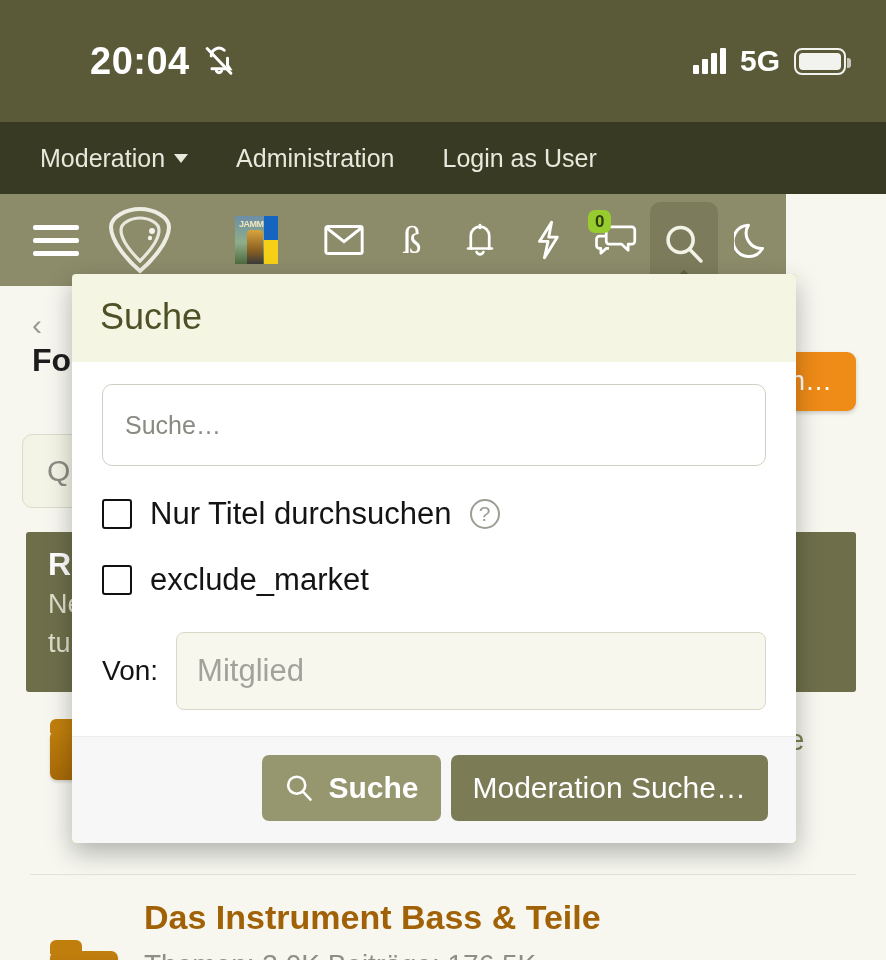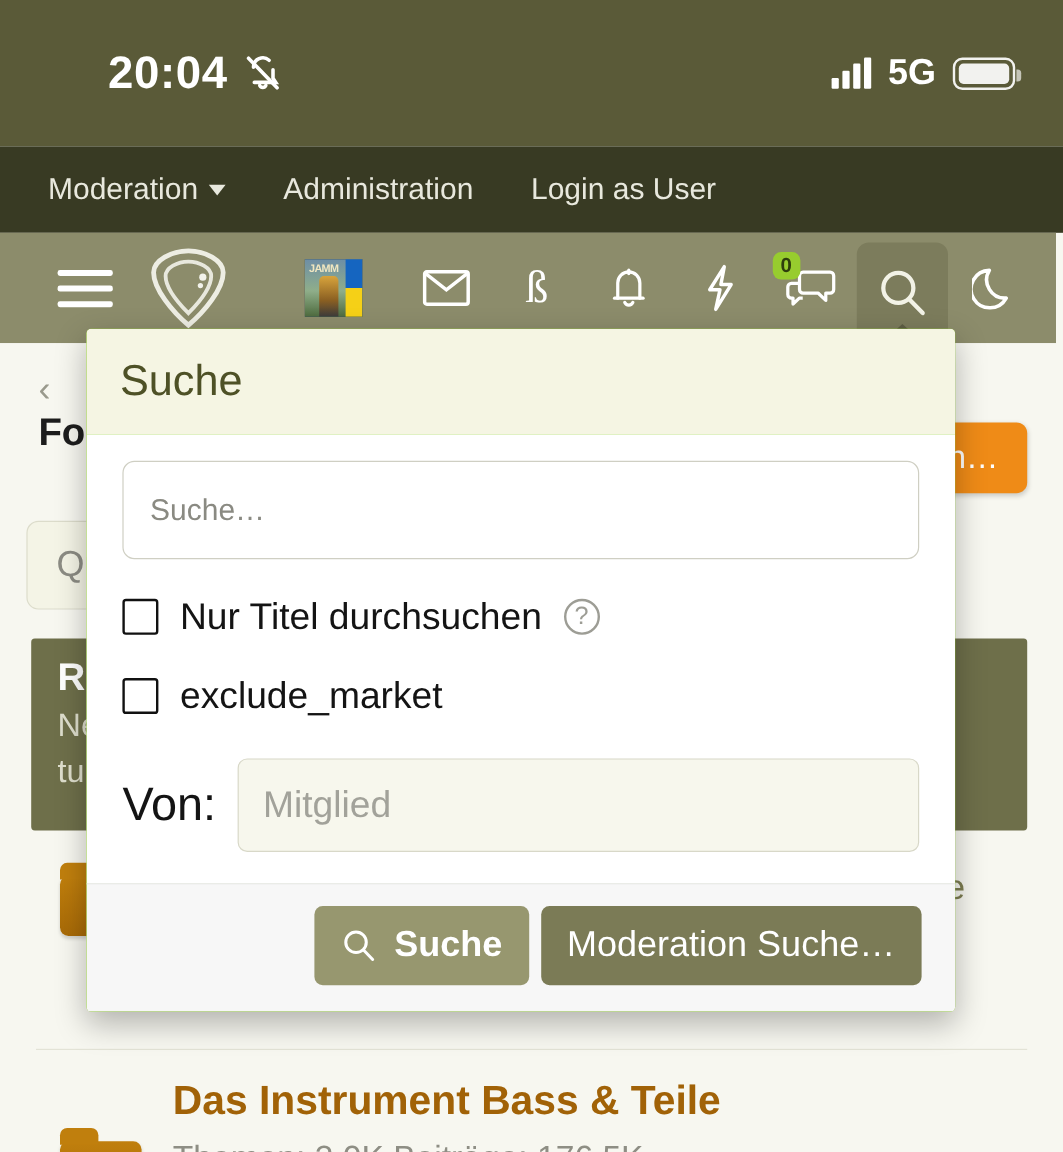--- a/index.html
+++ b/index.html
@@ -41,21 +41,21 @@
     position: absolute; top: 122px; left: 0; width: 886px; height: 72px;
     background: #383a23;
     display: flex; align-items: center; gap: 48px; padding-left: 40px;
   }
   .modbar a { color: #e8e8dd; font-size: 25px; text-decoration: none; display: flex; align-items: center; gap: 9px; }
   .caret-dn { width: 0; height: 0; border-left: 7px solid transparent; border-right: 7px solid transparent;
               border-top: 9px solid #e8e8dd; display: inline-block; }
 
   
   .navbar {
-    position: absolute; top: 194px; left: 0; width: 880px; height: 92px;
+    position: absolute; top: 194px; left: 0; width: 786px; height: 92px;
     background: #8c8c6b;
     display: flex; align-items: center; justify-content: center;
   }
   .nav-ico { display: flex; align-items: center; justify-content: center;
              position: relative; height: 92px; }
   .hamb { width: 46px; margin-left: 33px; }
   .hamb i { display: block; height: 5px; background: #fff; border-radius: 2px; margin: 8px 0; }
   .logo { margin-left: 24px; width: 78px; }
   .avatar { margin-left: 58px; width: 48px; height: 48px; overflow: hidden;
             position: relative; background: #2e4a5c; }
@@ -119,21 +119,21 @@
     background: #fff; font-size: 25px; color: #8a8a82; padding: 0 22px;
     font-family: "Liberation Sans", sans-serif;
   }
   .search-input::placeholder { color: #8a8a82; }
   .chk-row { display: flex; align-items: center; gap: 18px; margin-top: 30px; }
   .chk { width: 30px; height: 30px; border: 2.5px solid #111; border-radius: 3px; background: #fff; flex: none; }
   .chk-lbl { font-size: 31px; color: #141414; }
   .help { width: 30px; height: 30px; border: 2px solid #9d9d95; border-radius: 50%;
           color: #9d9d95; font-size: 21px; display: flex; align-items: center; justify-content: center; }
   .von-row { display: flex; align-items: center; gap: 18px; margin-top: 34px; }
-  .von-lbl { font-size: 39px; color: #141414; }
+  .von-lbl { font-size: 28px; color: #141414; }
   .von-input { flex: 1; height: 78px; border: 1px solid #d8d8c8; border-radius: 8px;
                background: #f7f7ed; font-size: 31px; color: #a2a29a; padding: 4px 20px;
                font-family: "Liberation Sans", sans-serif; }
   .von-input::placeholder { color: #a2a29a; }
   .dlg-foot { background: #f7f7f7; border-top: 1px solid #ececec;
               display: flex; justify-content: flex-end; gap: 10px; padding: 18px 28px 22px; }
   .btn { border: none; border-radius: 7px; color: #fff; font-size: 30px;
          padding: 16px 22px; display: flex; align-items: center; gap: 14px; cursor: pointer;
          font-family: "Liberation Sans", sans-serif; }
   .btn-primary { background: #97976f; font-weight: 700; }

